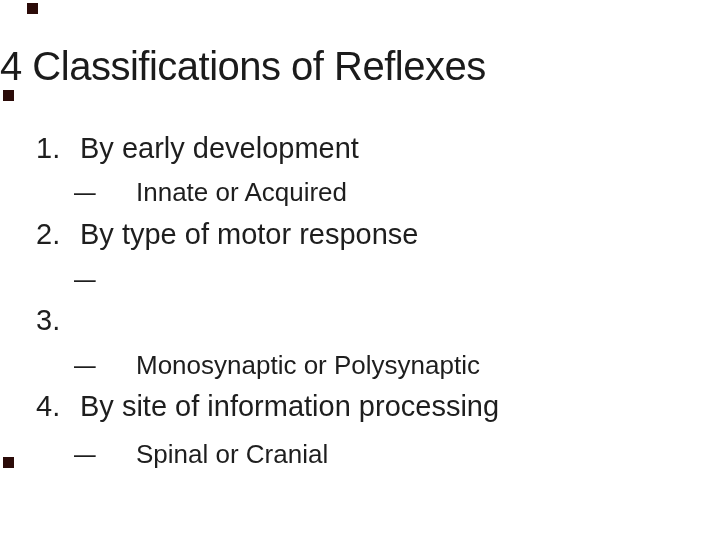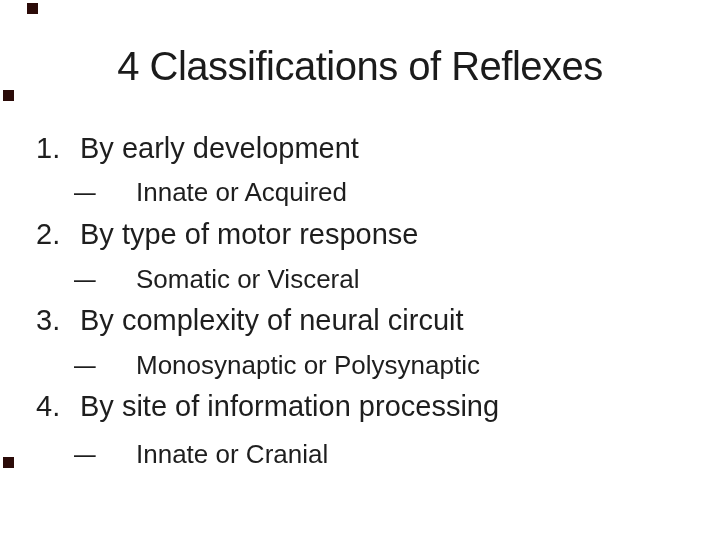--- a/index.html
+++ b/index.html
@@ -25,21 +25,21 @@
   .accent.sq-top    { left: 27px; top: 3px; }
   .accent.sq-mid    { left: 3px;  top: 90px; }
   .accent.sq-bottom { left: 3px;  top: 457px; }
 
   .title {
     position: absolute;
     top: 46px;
     left: 0;
     right: 0;
     margin: 0;
-    text-align: center;
+    text-align: left;
     font-size: 40px;
     font-weight: 400;
     line-height: 1;
     letter-spacing: -0.5px;
     color: #1b1b1b;
     white-space: nowrap;
   }
 
   .row {
     position: absolute;
@@ -102,34 +102,32 @@
     <span class="dash">–</span>
     <span class="txt">Innate or Acquired</span>
   </div>
 
   <div class="row level1 r-l2">
     <span class="num">2.</span>
     <span class="txt">By type of motor response</span>
   </div>
   <div class="row level2 r-s2">
     <span class="dash">–</span>
-    <span class="txt">Somatic or Visceral</span>
   </div>
 
   <div class="row level1 r-l3">
     <span class="num">3.</span>
-    <span class="txt">By complexity of neural circuit</span>
   </div>
   <div class="row level2 r-s3">
     <span class="dash">–</span>
     <span class="txt">Monosynaptic or Polysynaptic</span>
   </div>
 
   <div class="row level1 r-l4">
     <span class="num">4.</span>
     <span class="txt">By site of information processing</span>
   </div>
   <div class="row level2 r-s4">
     <span class="dash">–</span>
-    <span class="txt">Innate or Cranial</span>
+    <span class="txt">Spinal or Cranial</span>
   </div>
 
 </div>
 
 </body></html>

